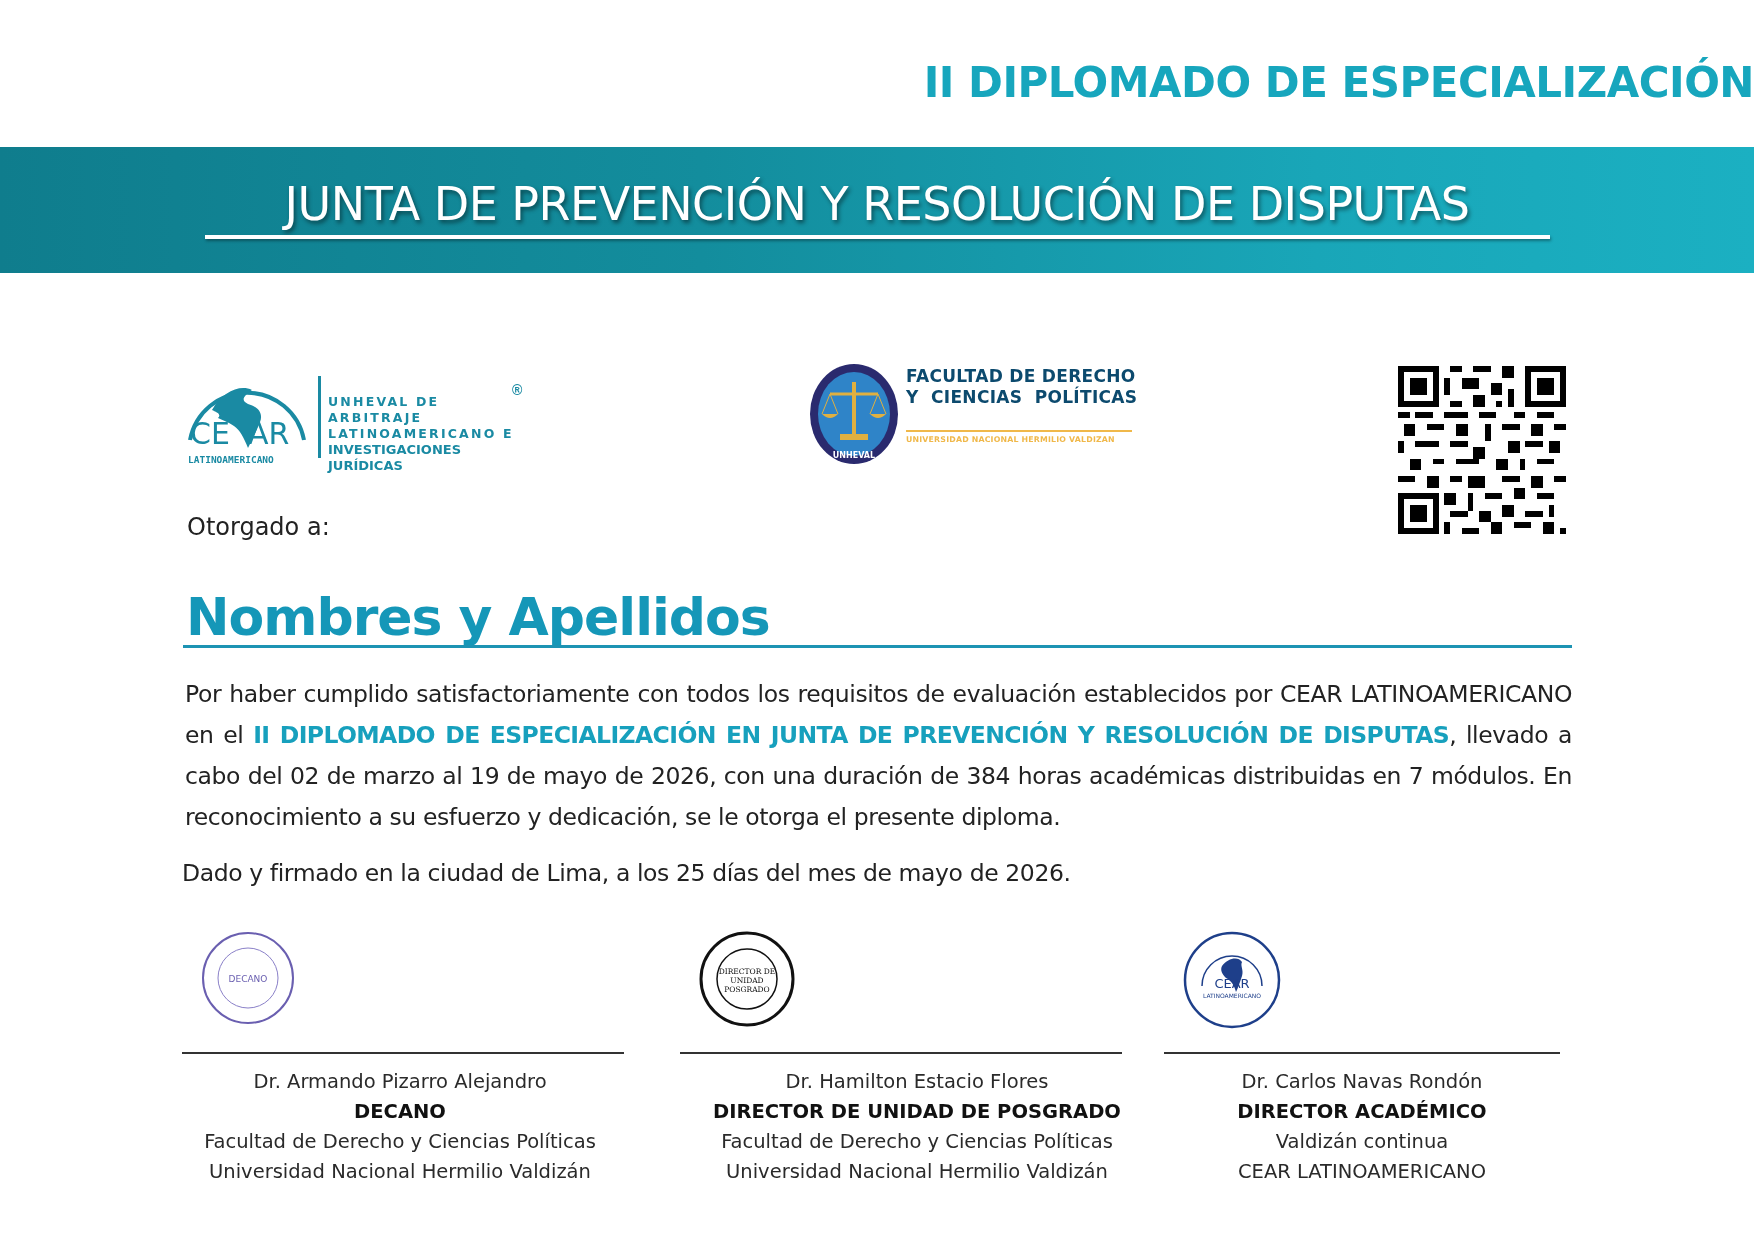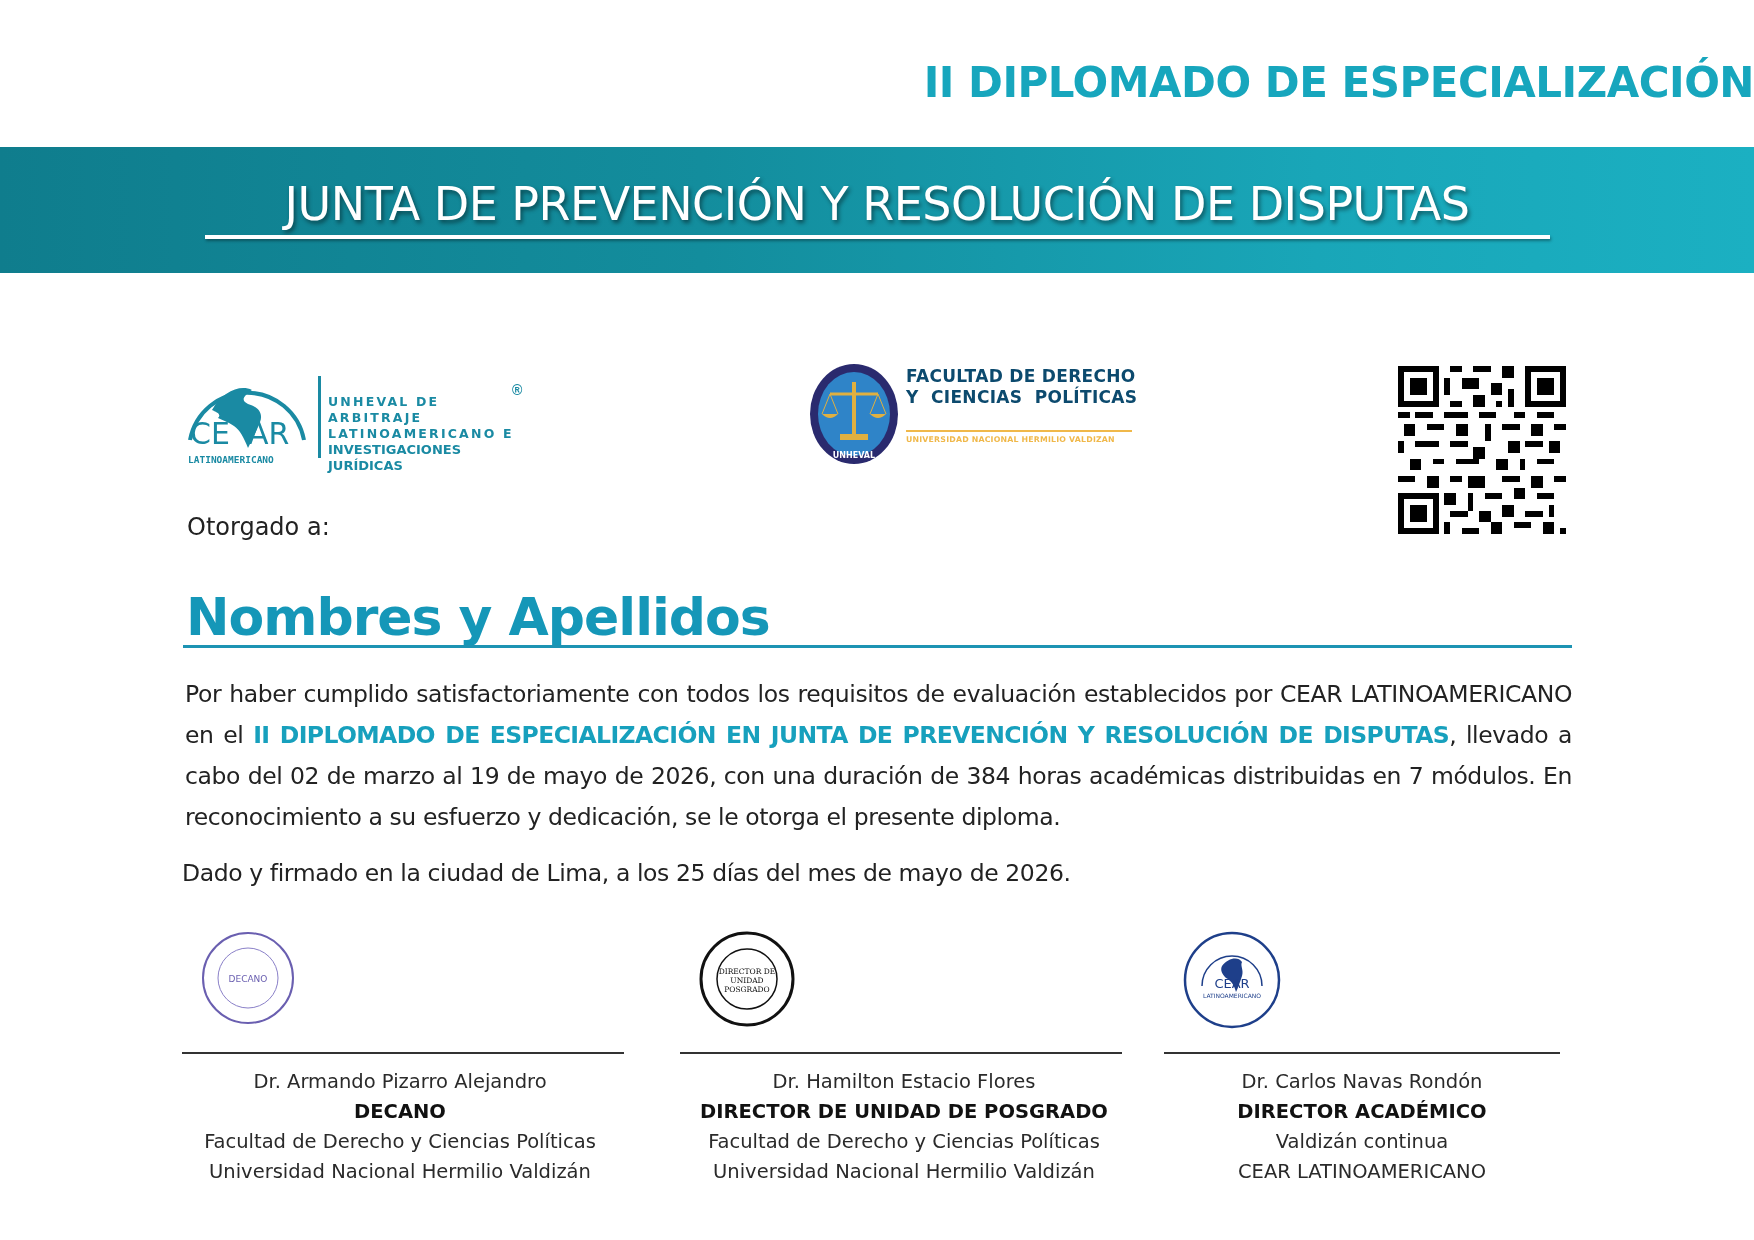--- a/index.html
+++ b/index.html
@@ -188,21 +188,21 @@
 
 <div class="sig sig2">
   <svg class="stamp" style="left:20px;" width="98" height="98" viewBox="0 0 98 98">
     <circle cx="49" cy="49" r="46" fill="none" stroke="#111" stroke-width="3"></circle>
     <circle cx="49" cy="49" r="30" fill="none" stroke="#111" stroke-width="1.5"></circle>
     <text x="49" y="44" text-anchor="middle" font-family="DejaVu Serif, serif" font-size="7.5" fill="#111">DIRECTOR DE</text>
     <text x="49" y="53" text-anchor="middle" font-family="DejaVu Serif, serif" font-size="7.5" fill="#111">UNIDAD</text>
     <text x="49" y="62" text-anchor="middle" font-family="DejaVu Serif, serif" font-size="7.5" fill="#111">POSGRADO</text>
   </svg>
   <div class="line" style="left:2px;width:442px;"></div>
-  <div class="info" style="left:3px;width:446px;">
+  <div class="info" style="left:16px;width:446px;">
     <div>Dr. Hamilton Estacio Flores</div>
     <div class="role">DIRECTOR DE UNIDAD DE POSGRADO</div>
     <div>Facultad de Derecho y Ciencias Políticas</div>
     <div>Universidad Nacional Hermilio Valdizán</div>
   </div>
 </div>
 
 <div class="sig sig3">
   <svg class="stamp" style="left:20px;" width="100" height="100" viewBox="0 0 100 100">
     <circle cx="50" cy="50" r="47" fill="none" stroke="#1e3f8a" stroke-width="2.5"></circle>

